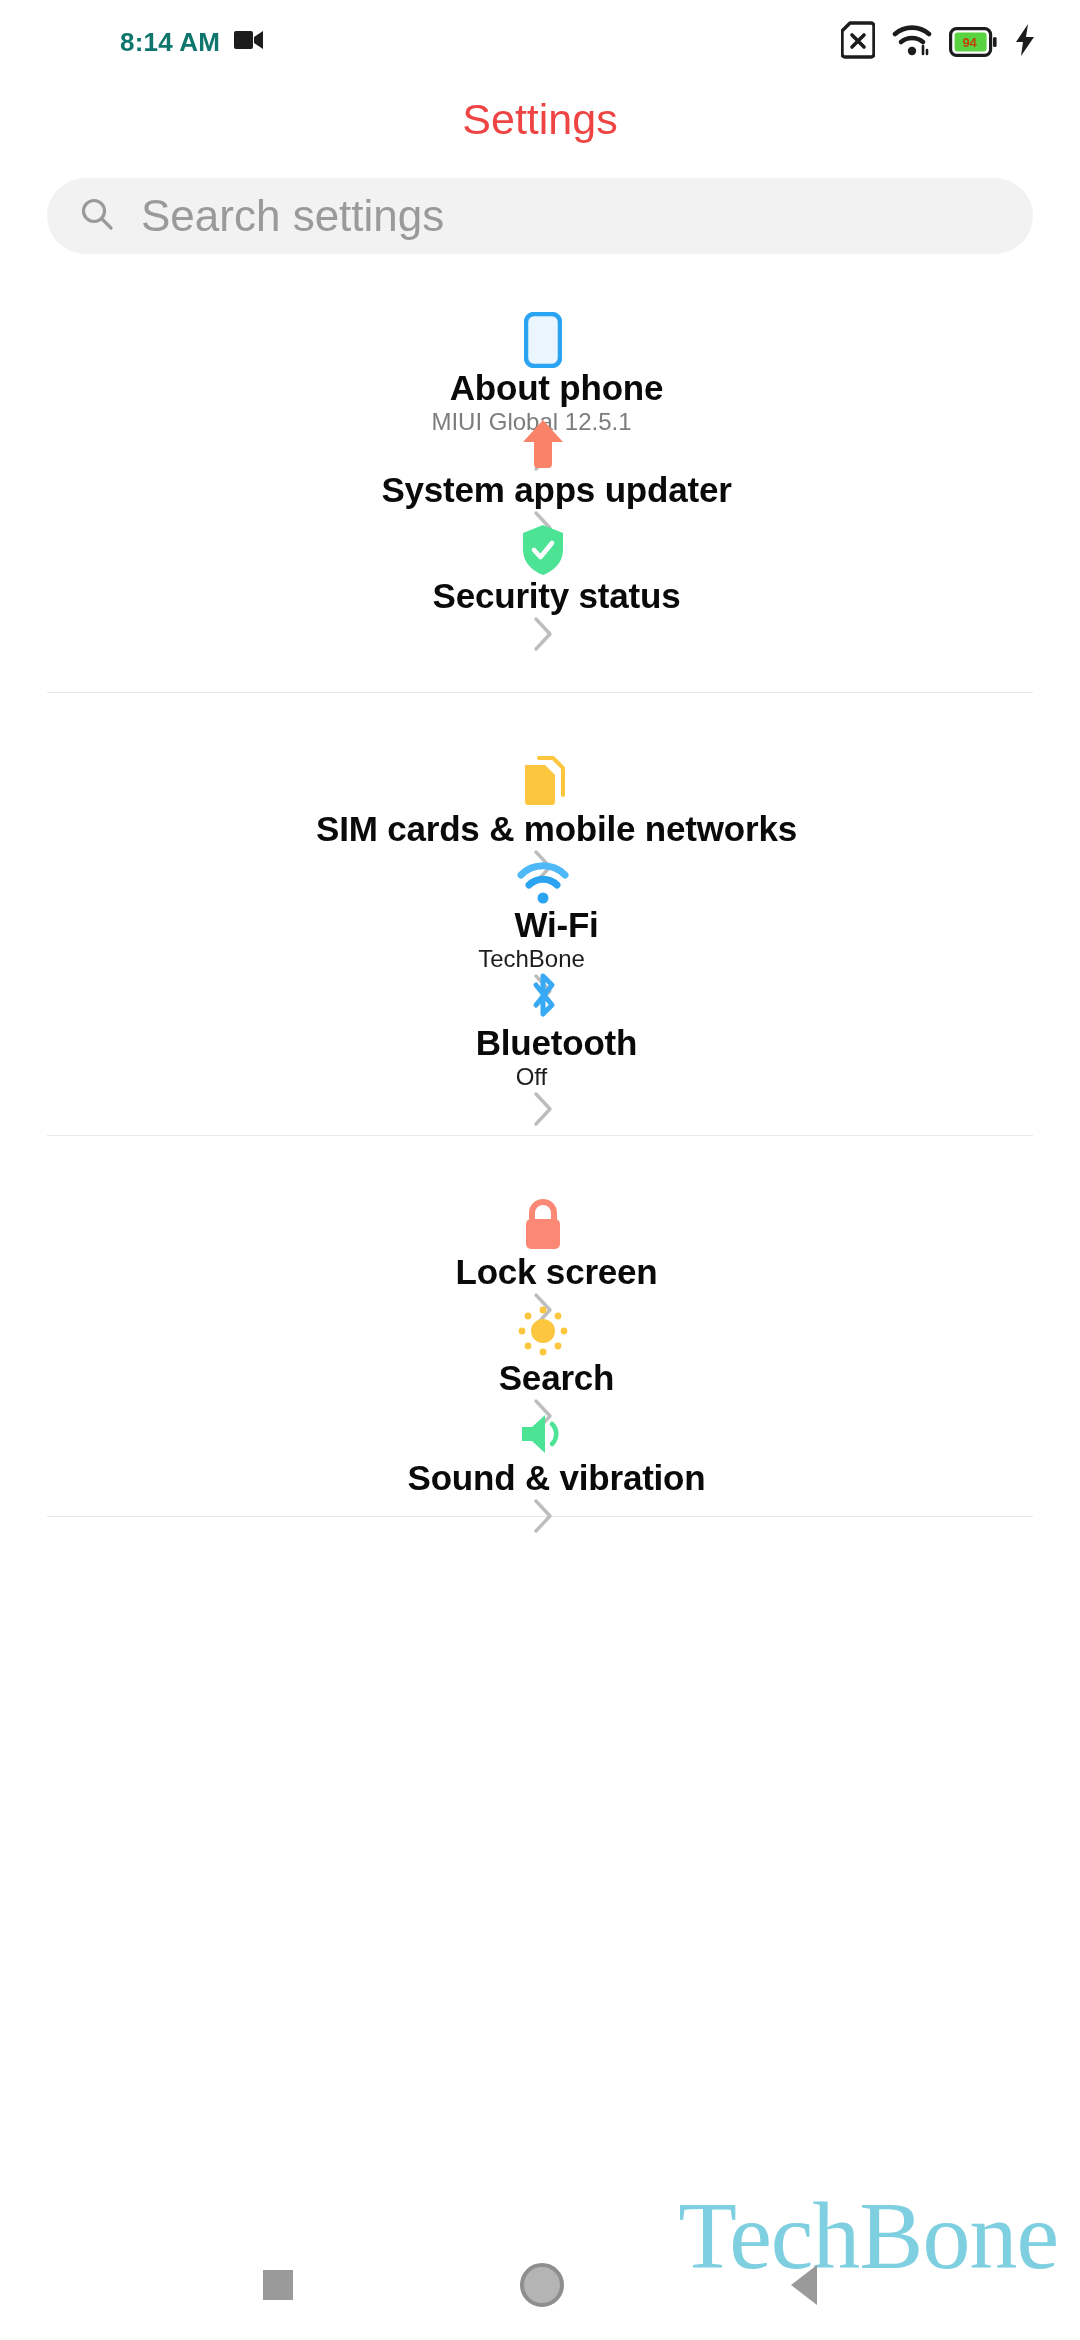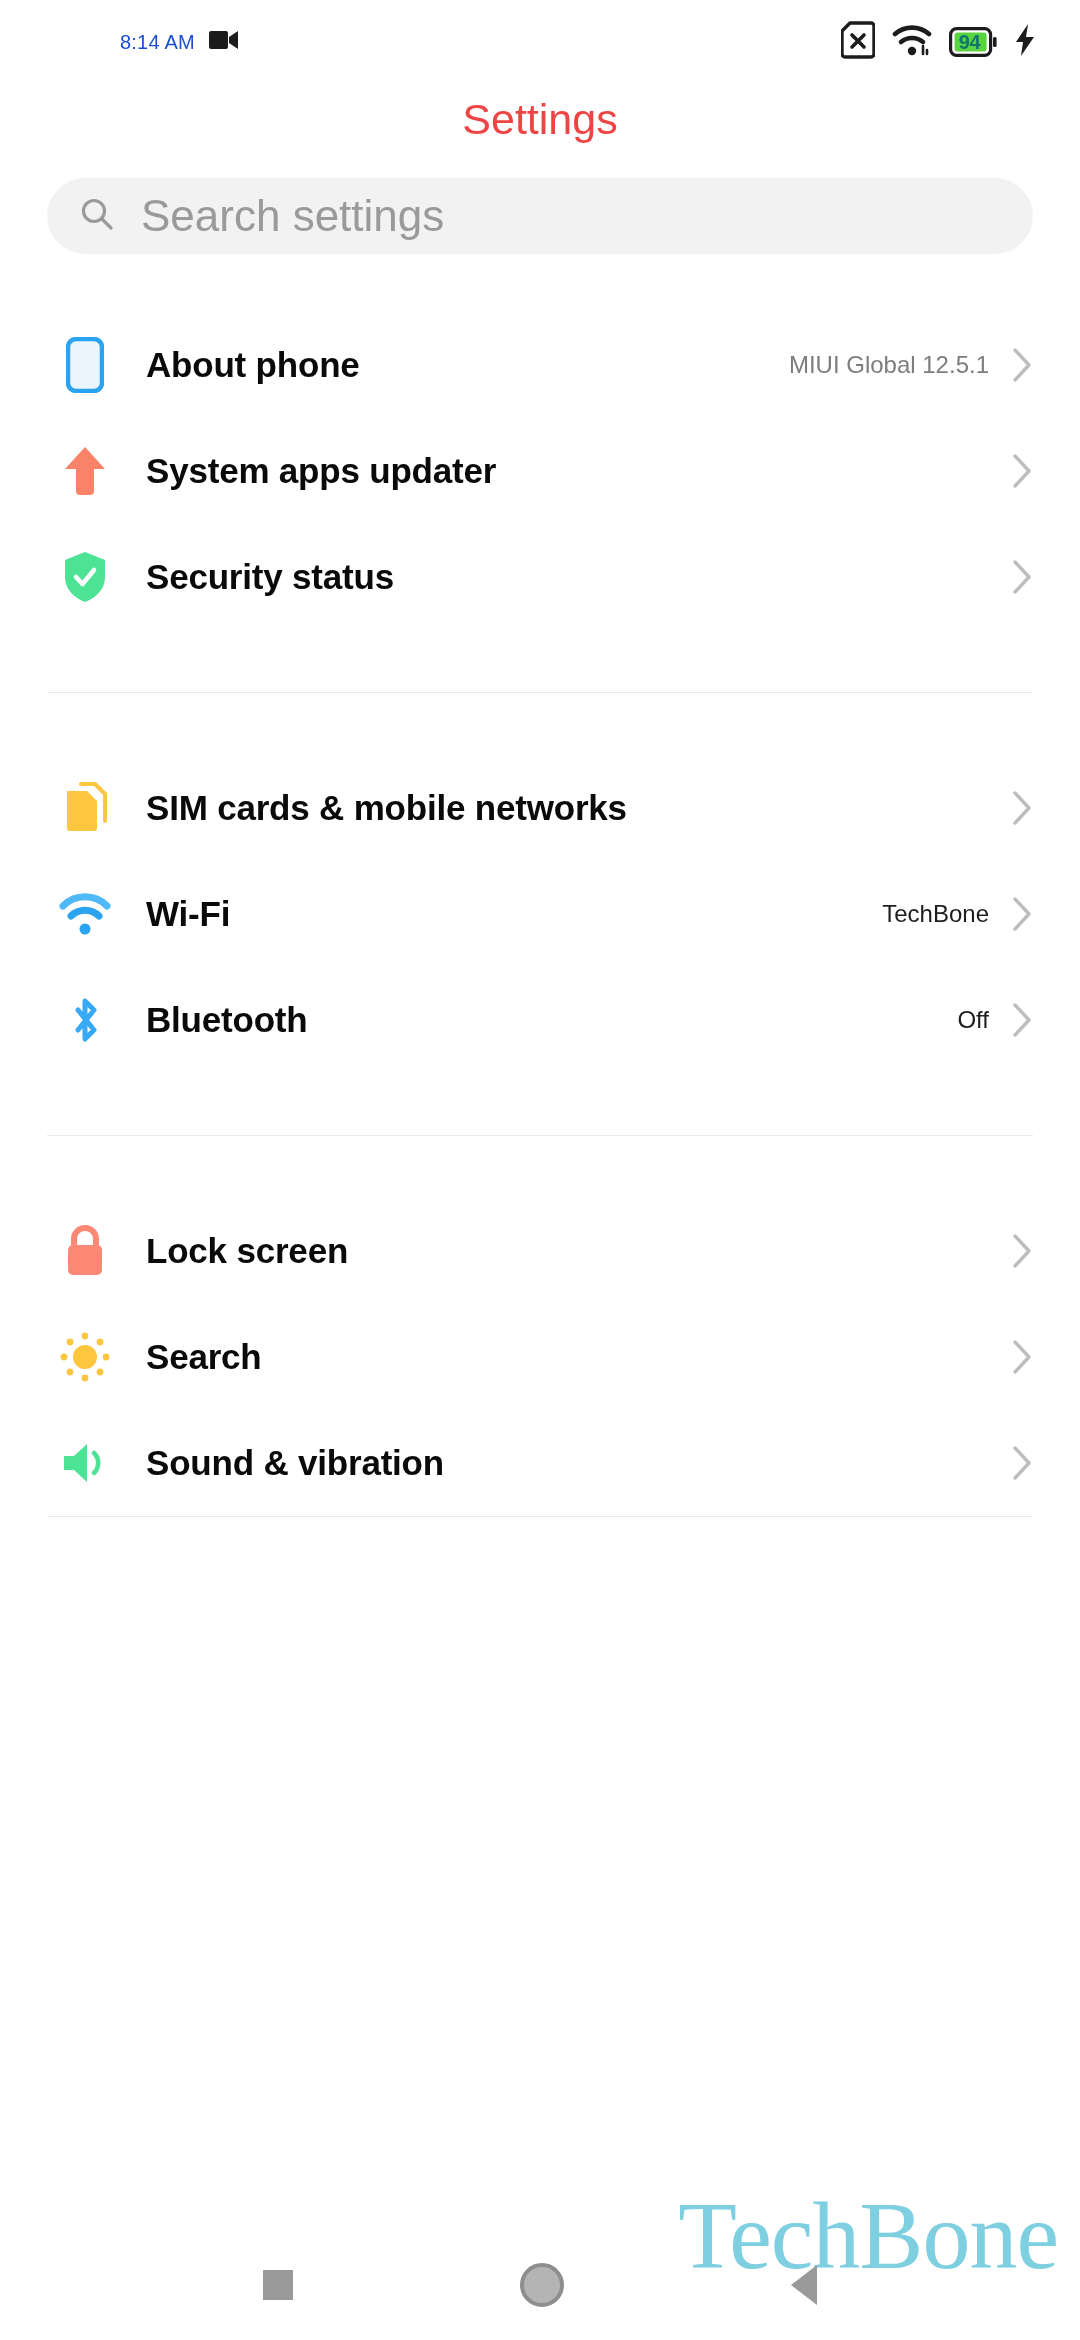--- a/index.html
+++ b/index.html
@@ -11,28 +11,28 @@
   }
   .screen { position:relative; width:1080px; height:2340px; background:#fff; }
 
   
   .statusbar {
     position:absolute; top:0; left:0; width:1080px; height:84px;
     display:flex; align-items:center; justify-content:space-between;
     padding:0 44px 0 120px;
   }
   .sb-left { display:flex; align-items:center; gap:14px; }
-  .sb-time { font-size:20px; font-weight:400; color:#1d4ed8; letter-spacing:.2px; }
+  .sb-time { font-size:26px; font-weight:700; color:#0f766e; letter-spacing:.2px; }
   .sb-right { display:flex; align-items:center; gap:17px; }
   .sb-icon { display:block; }
   .batt-wrap { position:relative; display:flex; align-items:center; }
   .batt-text {
     position:absolute; left:0; right:7px; top:0; bottom:0;
     display:flex; align-items:center; justify-content:center;
-    font-size:20px; font-weight:700; color:#0f766e; letter-spacing:-.3px;
+    font-size:13px; font-weight:700; color:#c2410c; letter-spacing:-.3px;
   }
 
   
   .page-title {
     position:absolute; top:95px; left:0; width:1080px;
     text-align:center; font-size:43px; font-weight:400; color:#ef4444;
   }
 
   
   .search-bar {
@@ -41,21 +41,21 @@
     background:#f2f2f2;
     display:flex; align-items:center; padding-left:32px; gap:26px;
   }
   .search-placeholder { font-size:44px; color:#9a9a9a; }
 
   
   .list { position:absolute; top:282px; left:0; width:1080px; }
   .group { padding:0; }
   .row {
     display:flex; align-items:center;
-    height:106px; padding:0 47px 0 52px;
+    height:106px; padding:0 47px 0 52px;flex-direction:column;
   }
   .row-icon {
     width:66px; min-width:66px; display:flex;
     align-items:center; justify-content:center;
   }
   .row-label {
     flex:1; font-size:35px; font-weight:700; color:#0a0a0a;
     margin-left:28px; letter-spacing:-.2px; white-space:nowrap;
   }
   .row-value {

